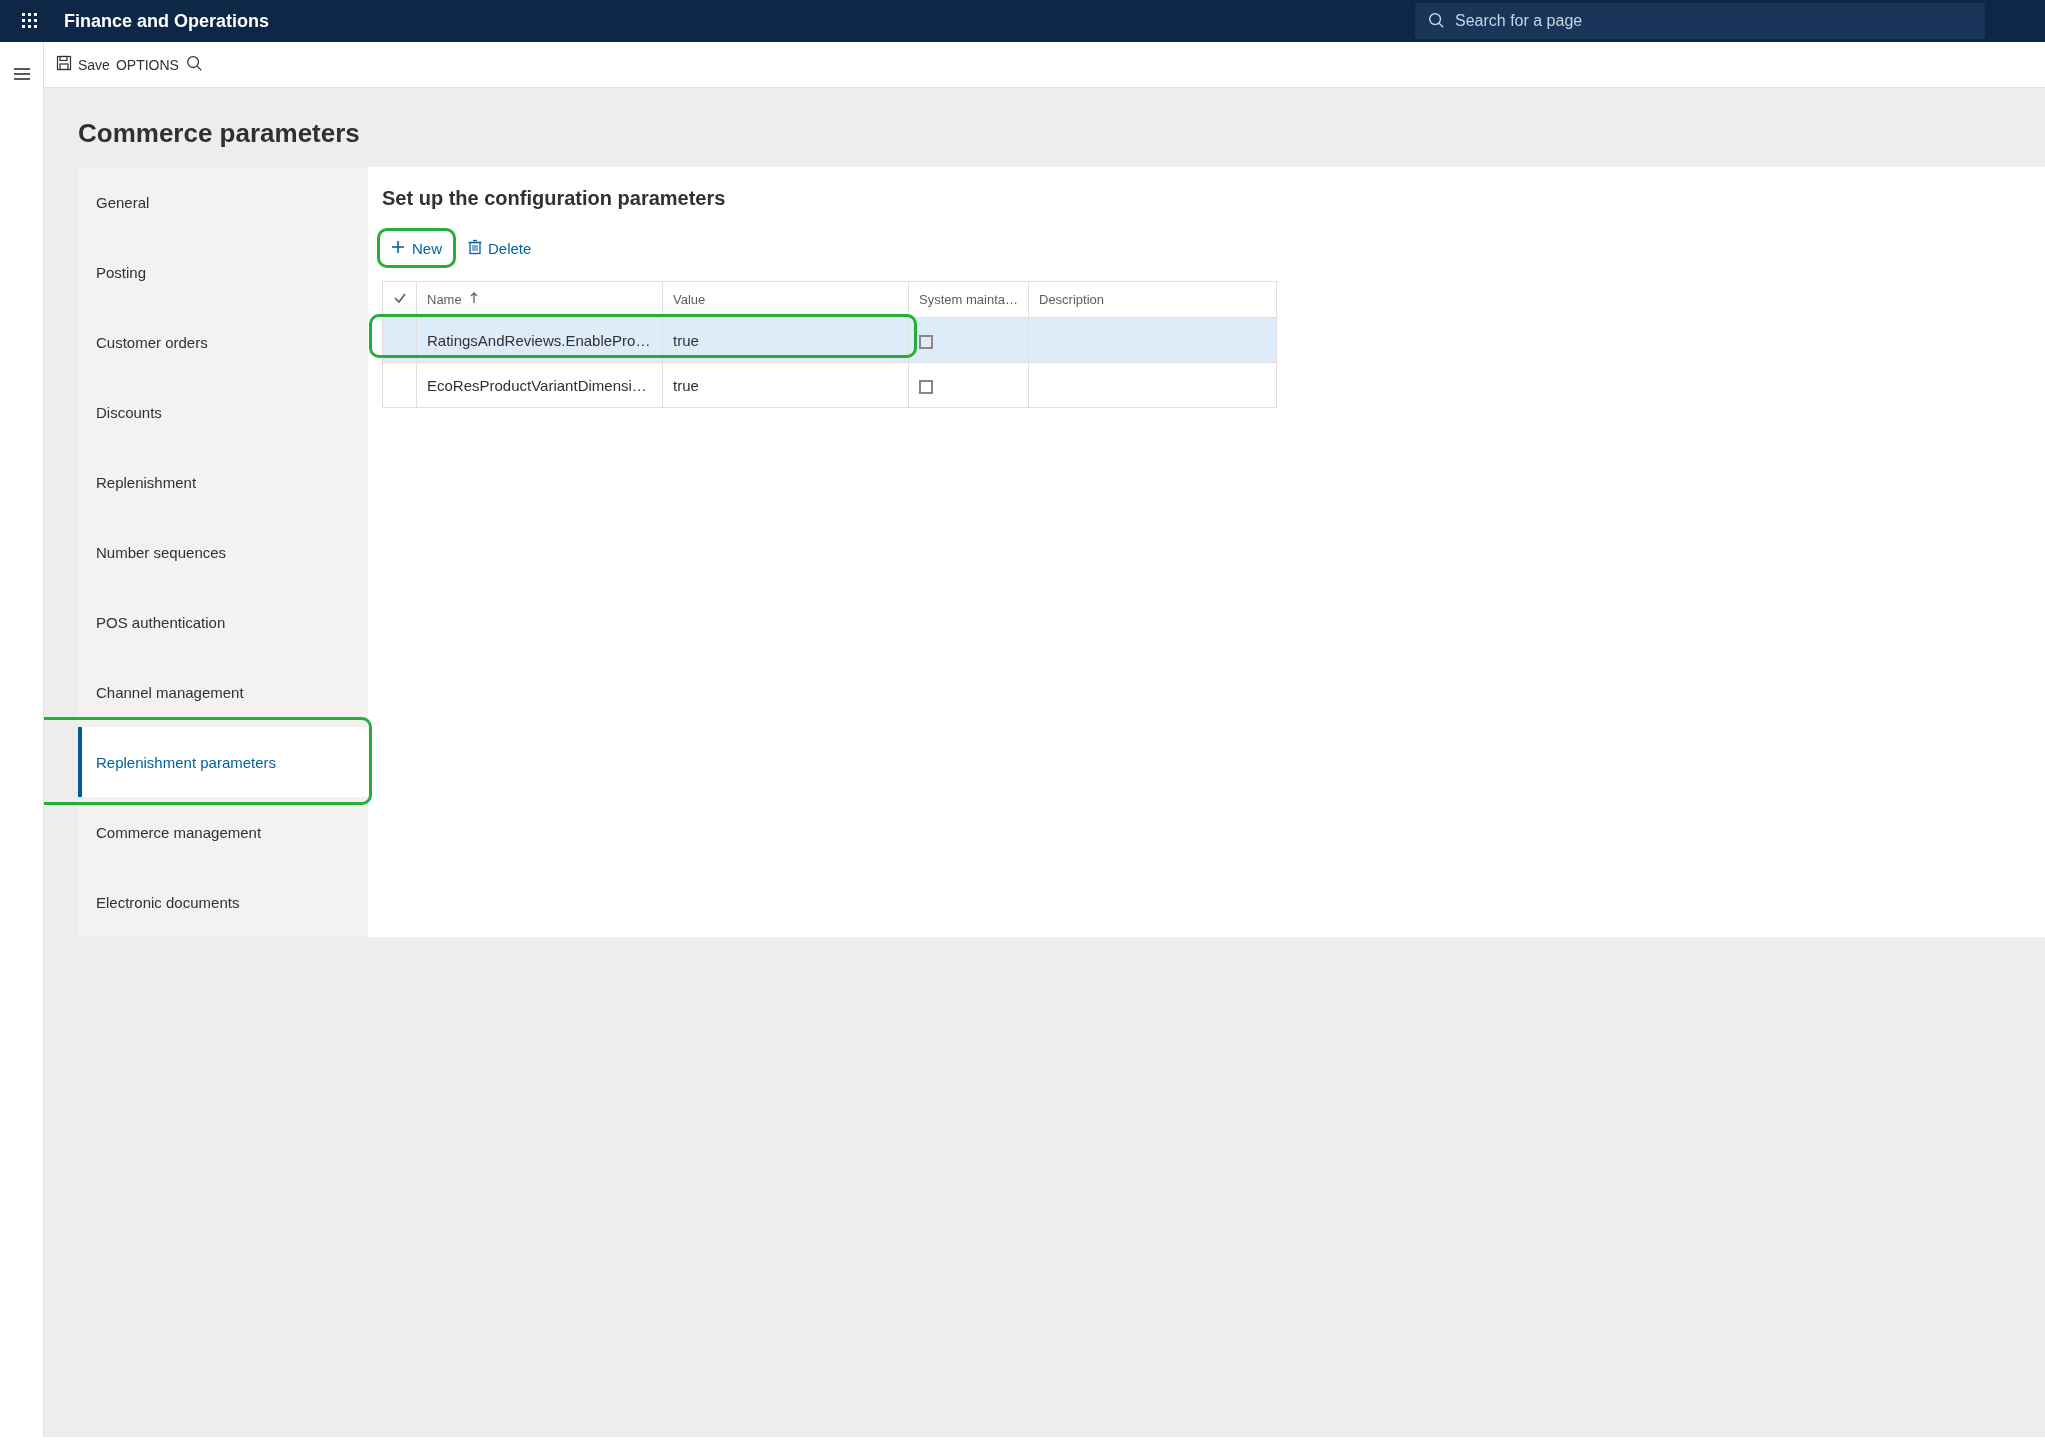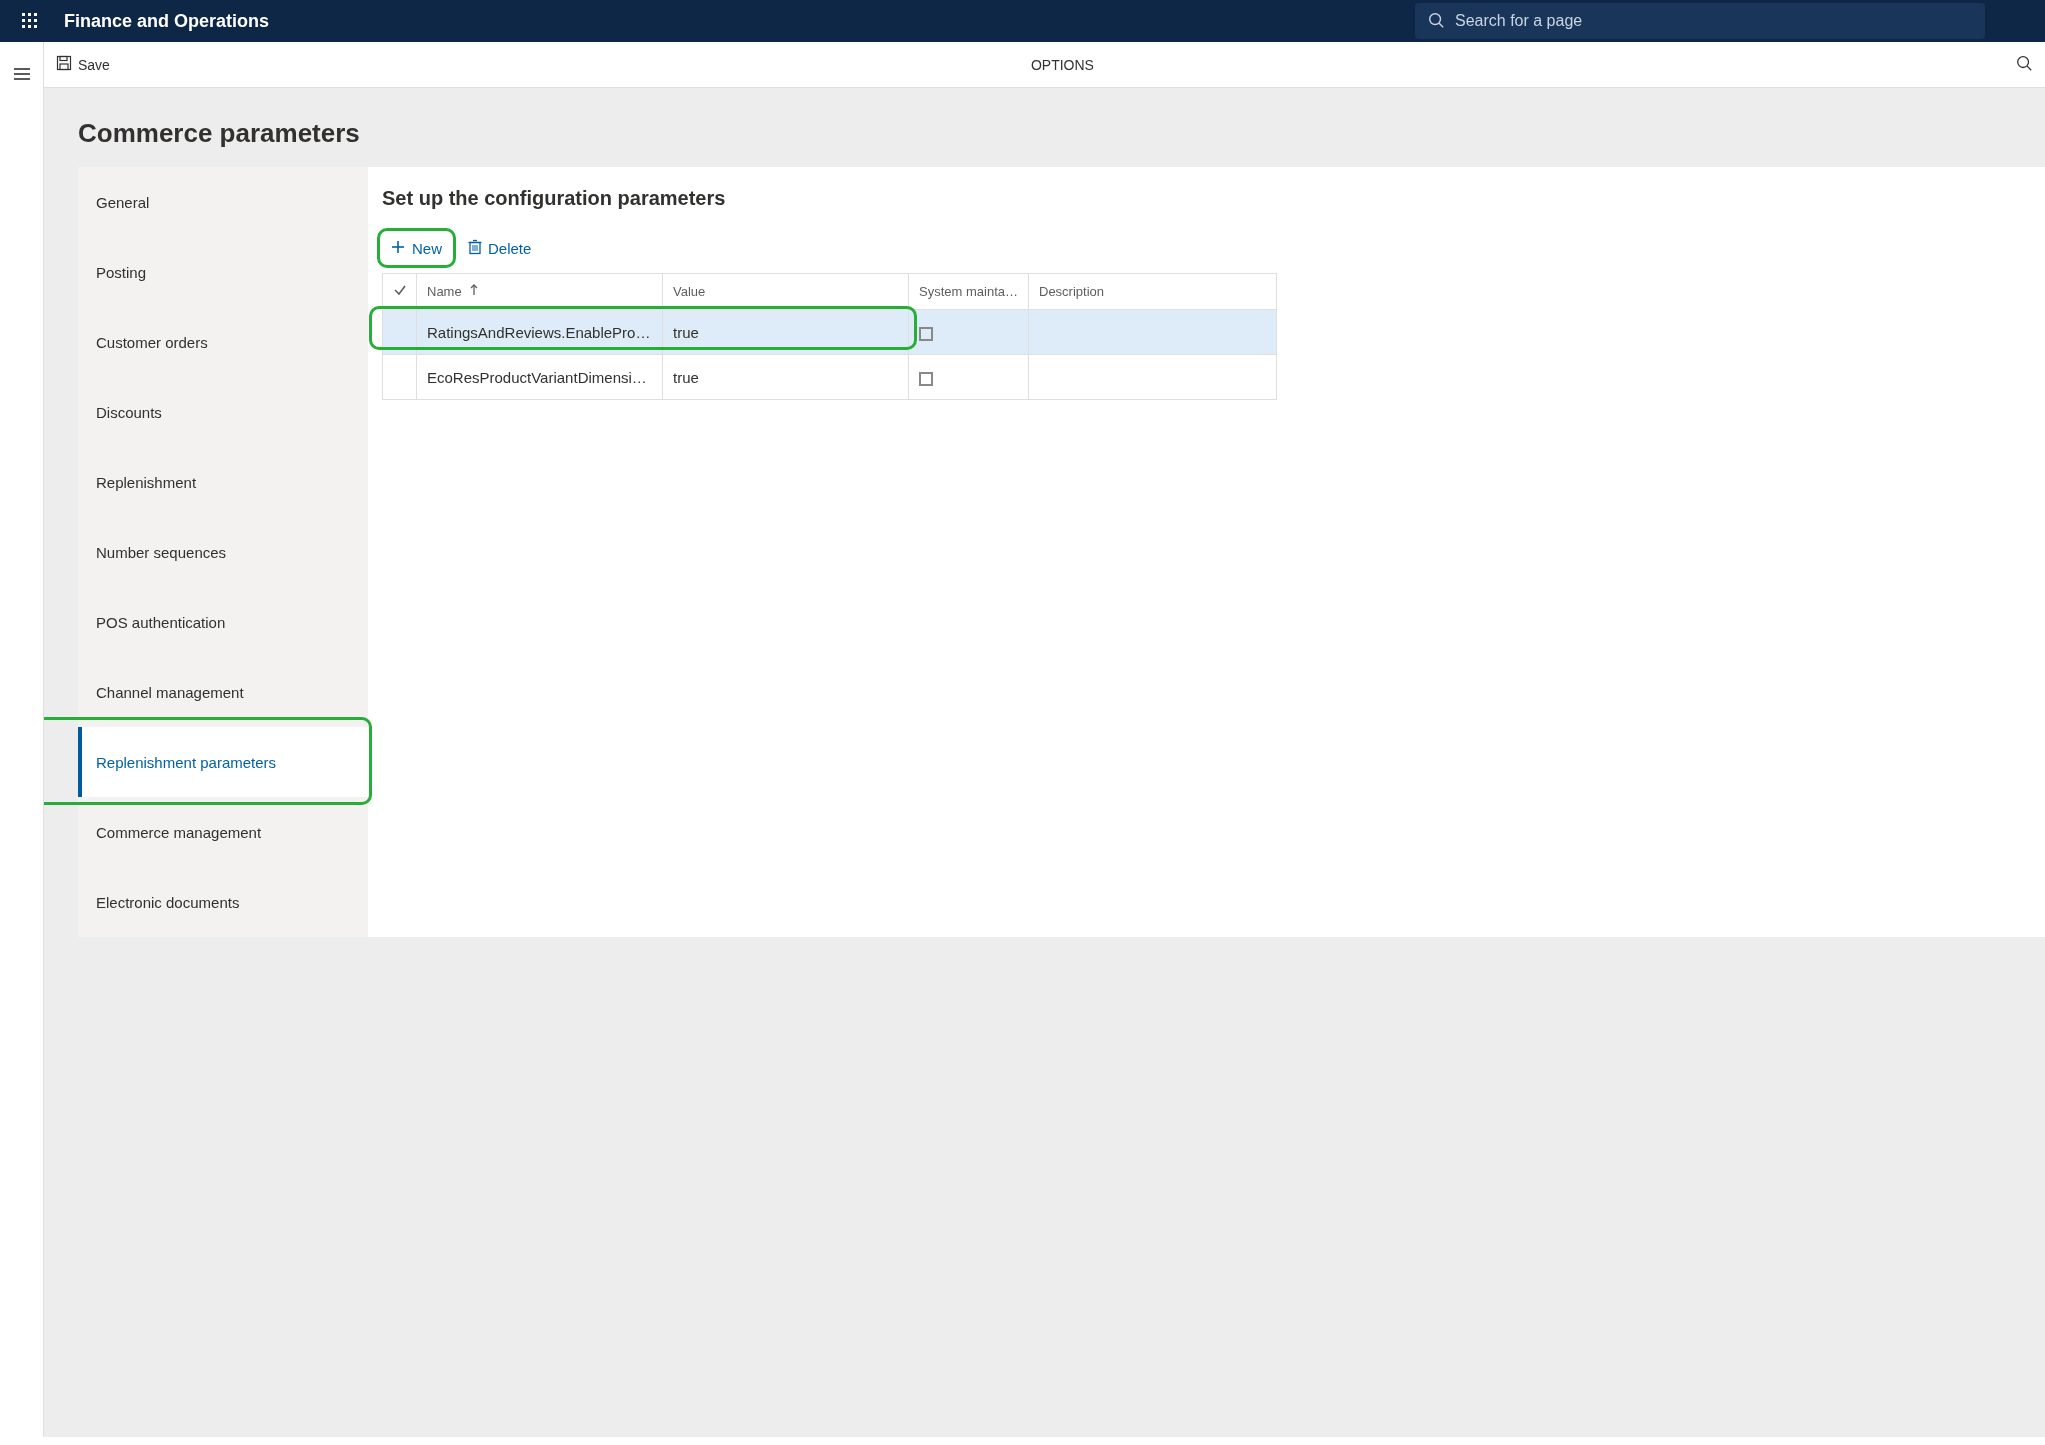--- a/index.html
+++ b/index.html
@@ -14,41 +14,41 @@
 .search-box input { background: transparent; border: none; outline: none; color: #c9d4e3; font-size: 16px; margin-left: 10px; width: 100%; }
 .search-box input::placeholder { color: #c9d4e3; }
 
 
 .layout { display: flex; height: calc(100vh - 50px); }
 .rail { width: 44px; border-right: 1px solid #e1dfdd; background: #fff; padding-top: 10px; display:flex; flex-direction:column; align-items:center; flex-shrink:0;}
 .rail-btn { width:44px; height:44px; display:flex;align-items:center;justify-content:center;cursor:pointer;}
 
 
 .main { flex:1; display:flex; flex-direction:column; min-width:0;}
-.action-bar { height: 46px; border-bottom: 1px solid #e1dfdd; display:flex; align-items:center; padding: 0 12px; gap:28px; background:#fff;justify-content:space-between;}
+.action-bar { height: 46px; border-bottom: 1px solid #e1dfdd; display:flex; align-items:center; padding: 0 12px; gap:6px; background:#fff;}
 .action-btn { display:flex; align-items:center; gap:6px; cursor:pointer; font-size:14px; color:#323130;}
 .action-bar .search-icon-btn { cursor:pointer; }
 
 
 .content-shell { flex:1; background:#ededed; overflow:auto; padding: 0 0 0 0;}
 .page-title { font-size: 26px; font-weight:700; padding: 30px 0 18px 34px; }
 
 .panel-row { display:flex; padding:0 0 0 34px; }
 
 
 .sidebar { width: 290px; flex-shrink:0; }
 .side-item { height:70px; display:flex; align-items:center; padding: 0 18px; font-size:15px; color:#323130; cursor:pointer; background:#f3f2f1; border-bottom:0px; }
 .side-item.selected { background:#fff; color:#0062a3; position:relative; }
 .side-item.selected::before { content:""; position:absolute; left:0; top:0; bottom:0; width:4px; background:#005a9e; }
 
 
 .right-panel { flex:1; background:#fff; padding: 20px 14px 20px 14px; min-width:0; }
 .panel-title { font-size:20px; font-weight:600; margin-bottom: 24px; }
 
-.grid-toolbar { display:flex; align-items:center; gap:10px; margin-bottom: 10px; }
+.grid-toolbar { display:flex; align-items:center; gap:10px; margin-bottom: 18px; }
 .tool-btn { display:flex; align-items:center; gap:6px; color:#0062a3; font-size:15px; cursor:pointer; padding:5px 8px; }
 .tool-btn svg { stroke:#0062a3; }
 
 
 table.grid { width: 895px; border-collapse: collapse; table-layout: fixed; }
 table.grid th, table.grid td { border:1px solid #e1dfdd; text-align:left; overflow:hidden; text-overflow:ellipsis; white-space:nowrap; }
 table.grid th { font-weight:400; color:#605e5c; height:36px; padding: 0 10px; background:#fff; font-size:13px;}
 table.grid td { height:45px; padding:0 10px; font-size:15px; }
 table.grid tr.selected td { background:#deecf9; }
 .col-check { width:34px; text-align:center !important; padding:0 !important;}

